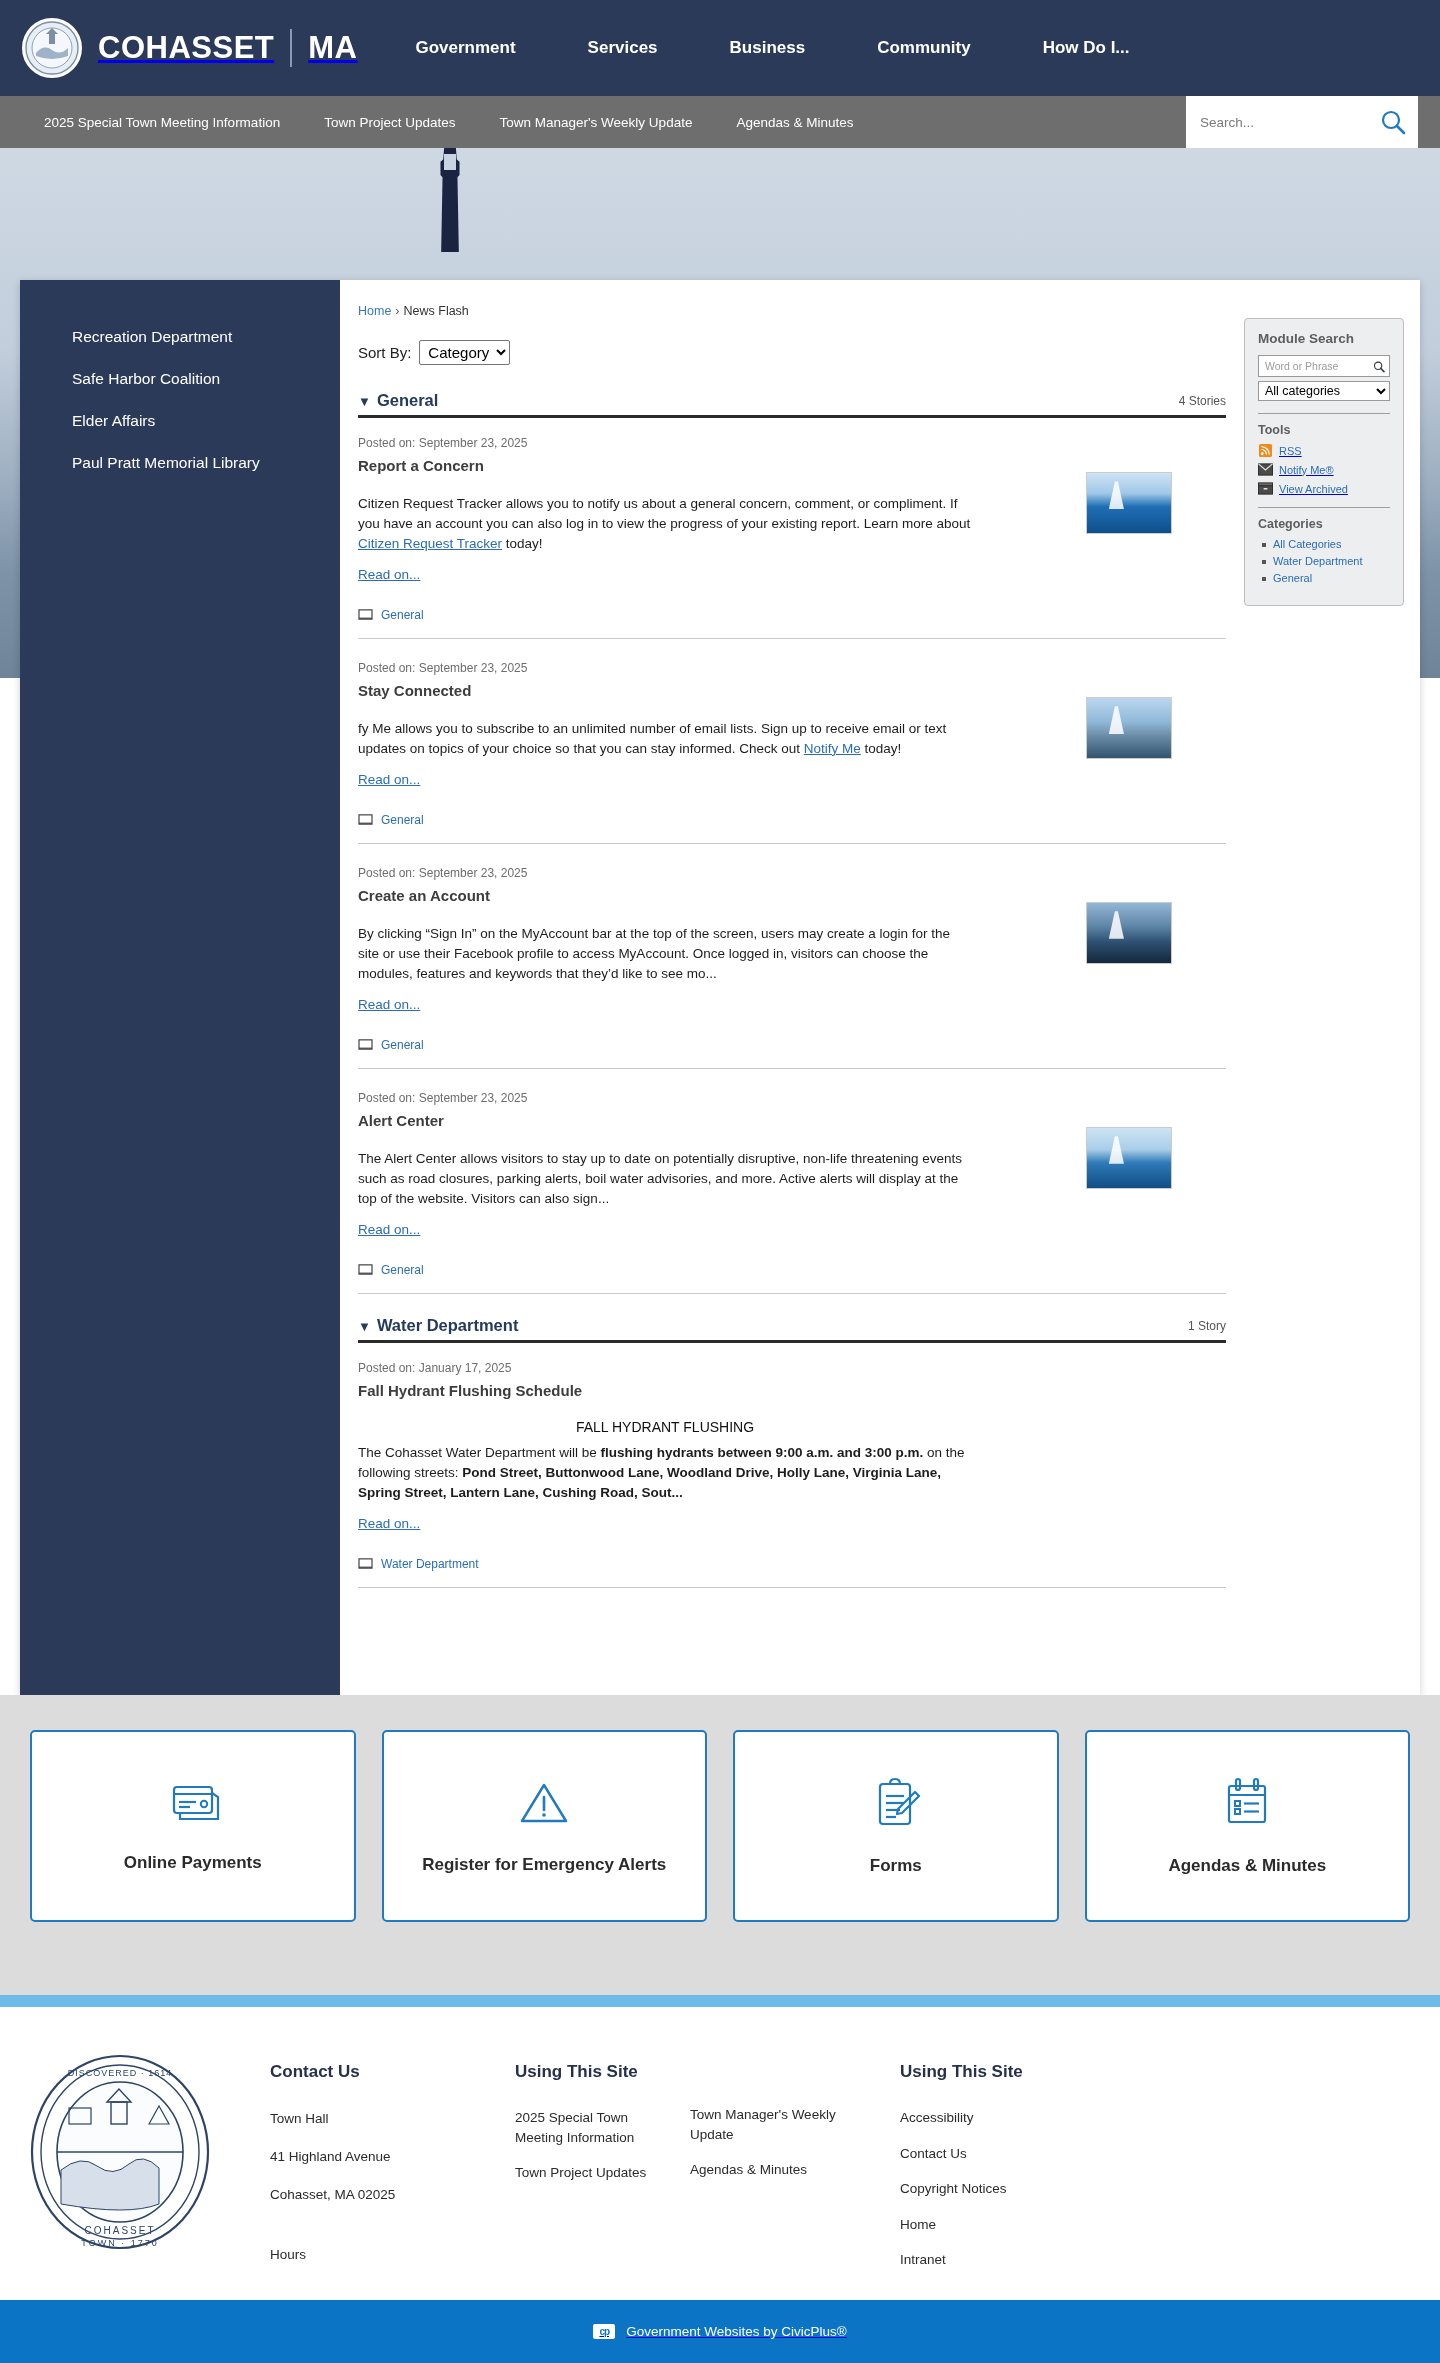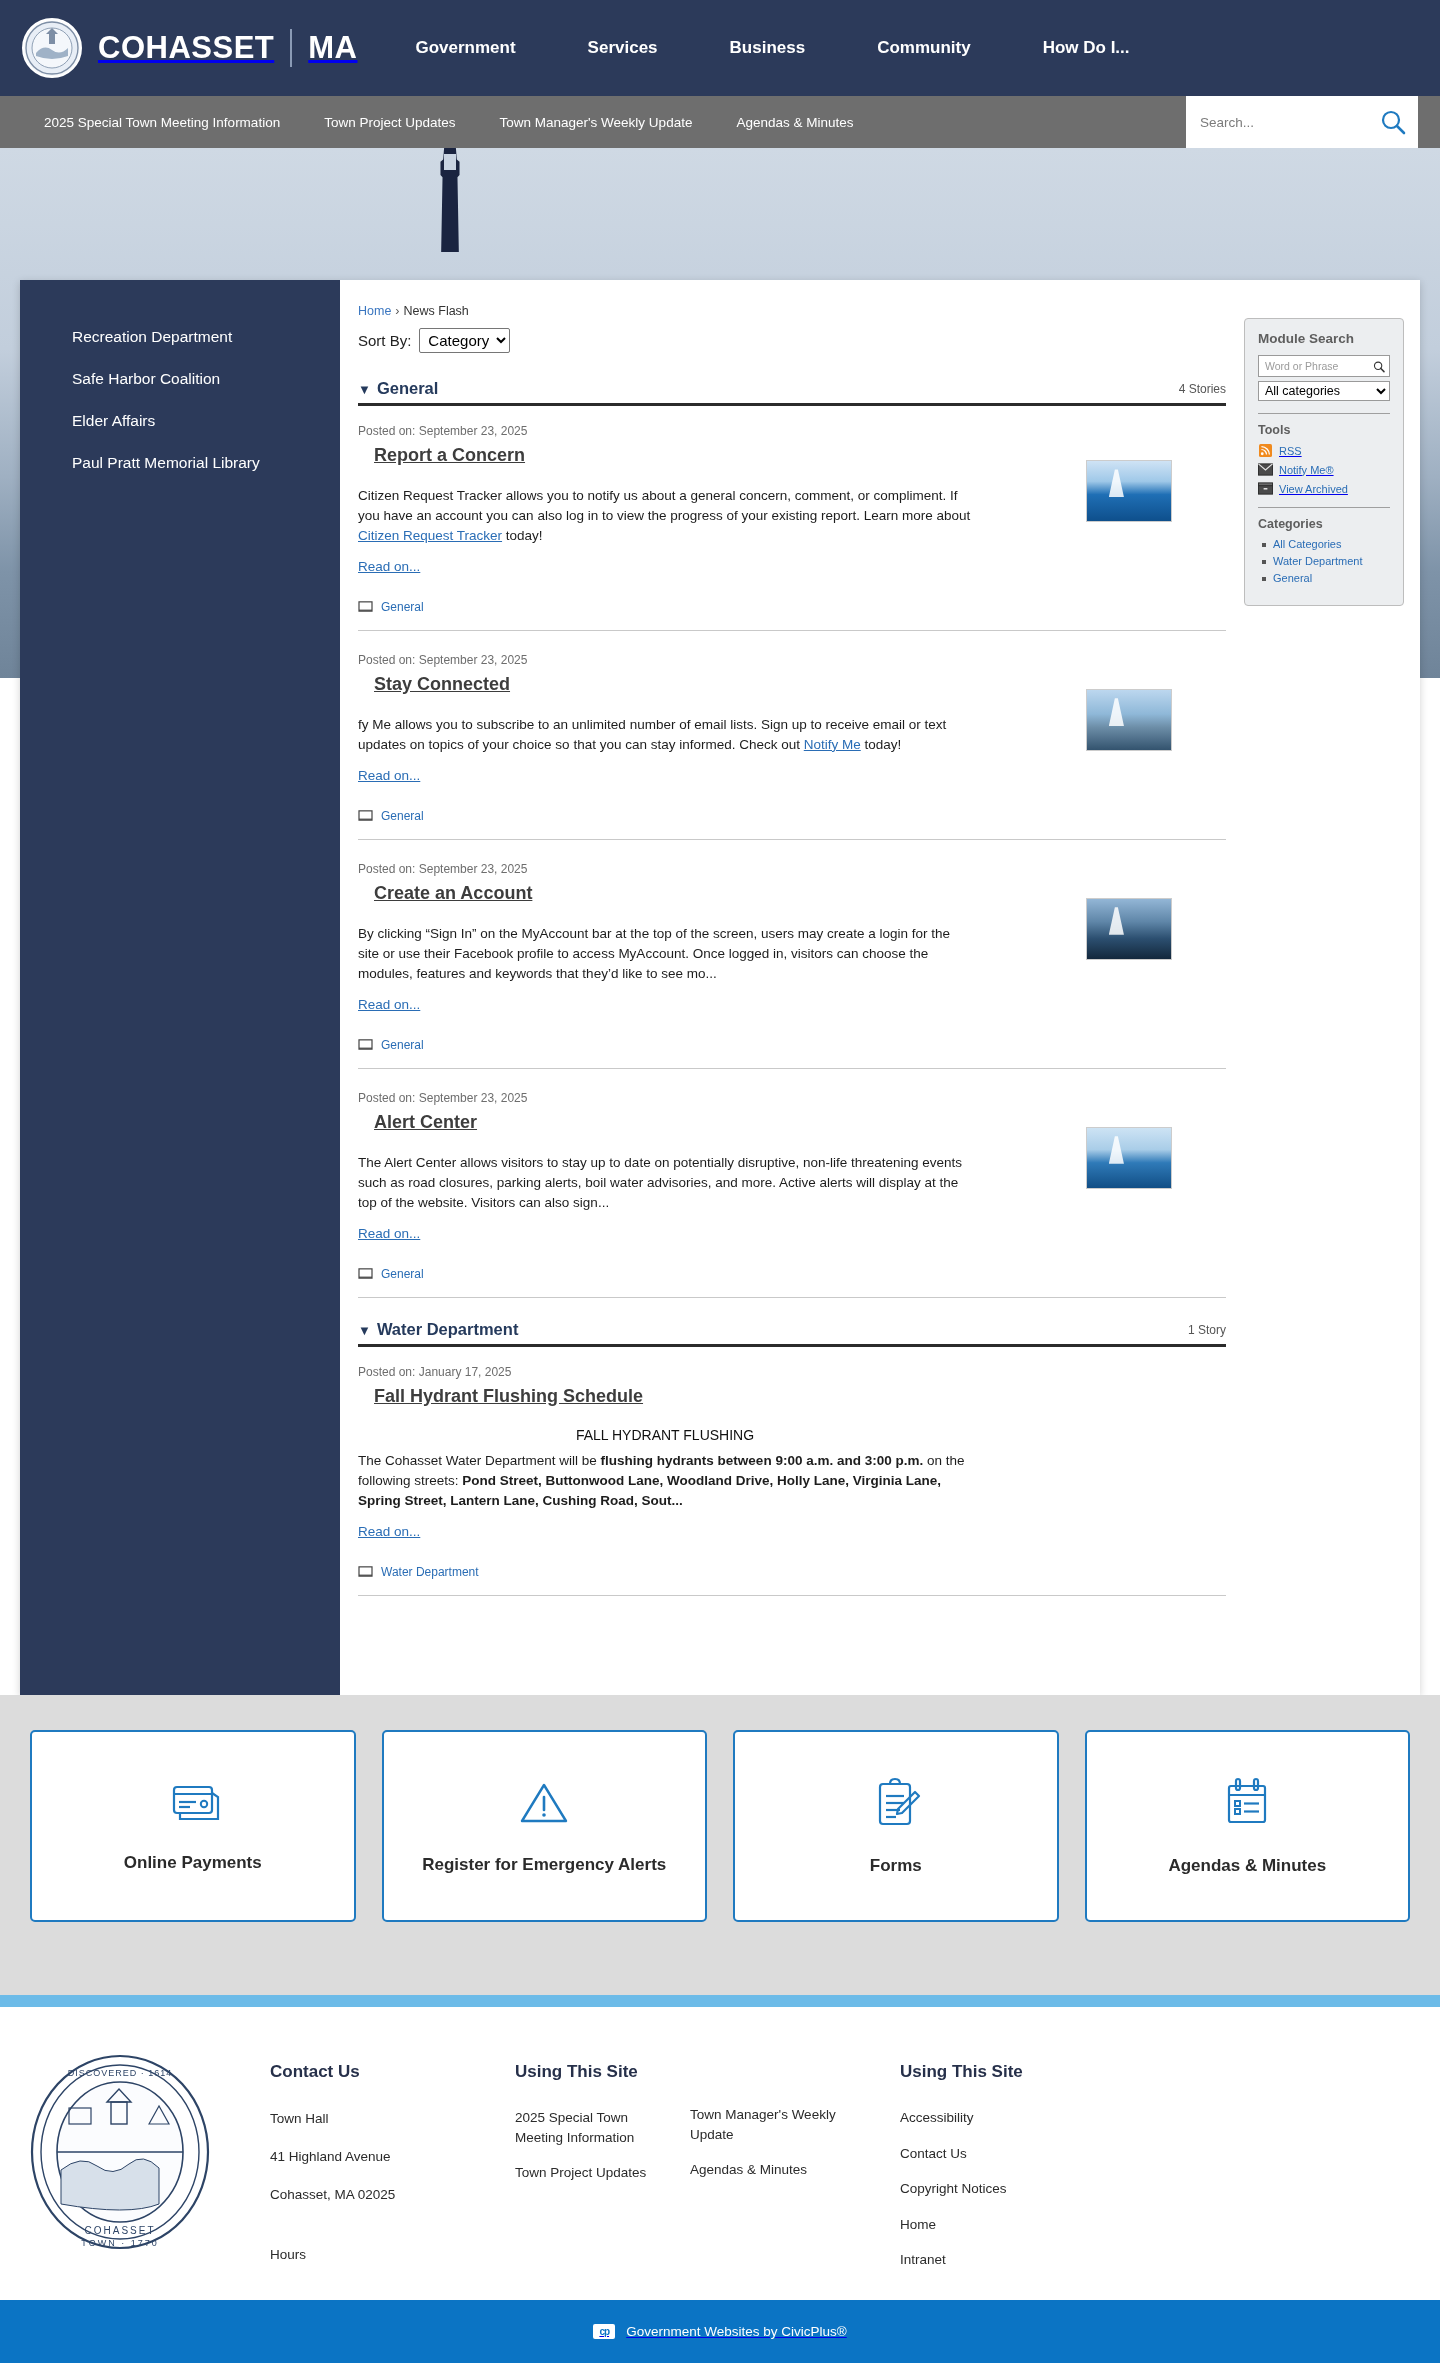--- a/index.html
+++ b/index.html
@@ -90,21 +90,21 @@
   .leftcol {
     width:320px; background:#2c3a5a; flex:none;
     padding:36px 0 40px 0;
   }
   .leftcol a {
     display:block; color:#fff; text-decoration:none;
     font-size:15.5px; padding:12px 0 12px 52px;
   }
   .rightcol { flex:1; padding:24px 34px 34px 18px; position:relative; }
 
-  .crumb { font-size:12.5px; color:#333; margin-bottom:10px; }
+  .crumb { font-size:12.5px; color:#333; margin-bottom:22px; }
   .crumb a { color:#3a76c0; text-decoration:none; }
   .crumb .sep { color:#555; margin:0 4px; }
 
   .sortrow { display:flex; align-items:center; gap:8px; margin-bottom:26px; }
   .sortrow label { font-size:15px; color:#222; }
   .sortsel {
     font-size:15px; font-family:"Liberation Sans", sans-serif;
     padding:2px 4px; border:1px solid #767676; background:#fff; color:#000;
     border-radius:2px;
   }
@@ -114,21 +114,21 @@
     width:868px; display:flex; align-items:flex-end; justify-content:space-between;
     border-bottom:3px solid #2b2b2b; padding-bottom:5px; margin-bottom:18px;
   }
   .cathead .ttl { font-size:16.5px; font-weight:bold; color:#253a5c; }
   .cathead .ttl .caret { font-size:13px; margin-right:6px; }
   .cathead .cnt { font-size:12px; color:#555; padding-bottom:2px; }
 
   
   .story { width:868px; position:relative; padding-bottom:6px; }
   .story .posted { font-size:12px; color:#6d6d6d; margin-bottom:7px; }
-  .story h3 { margin:0 0 20px 16px; font-size:18px; font-weight:bold; color:#3d3d3d;text-decoration:underline; }
+  .story h3 { margin:0 0 20px 0; font-size:15px; font-weight:bold; color:#3d3d3d; }
   .story .body {
     font-size:13.5px; line-height:1.48; color:#1d1d1d;
     width:614px; margin-bottom:11px;
   }
   .story .body a { color:#2a6db5; }
   .story .readon { display:inline-block; font-size:13.5px; color:#2a6db5; margin-bottom:22px; }
   .thumb {
     position:absolute; right:54px; top:36px;
     width:86px; height:62px; border:1px solid #ccc;
   }

